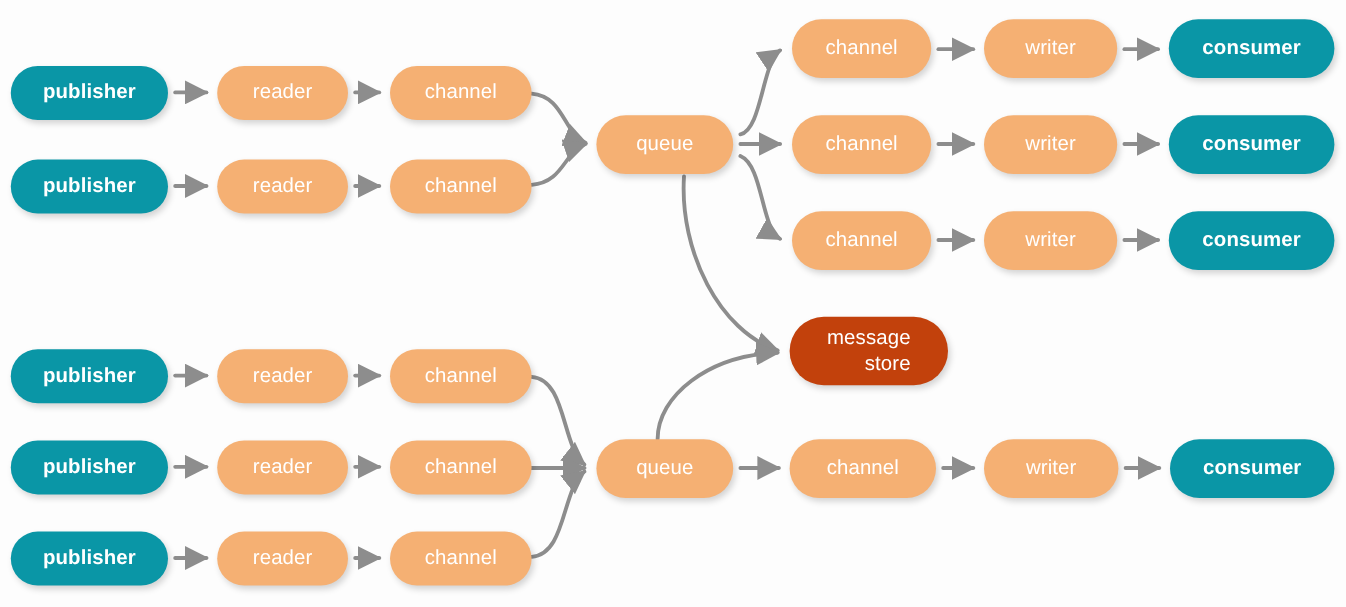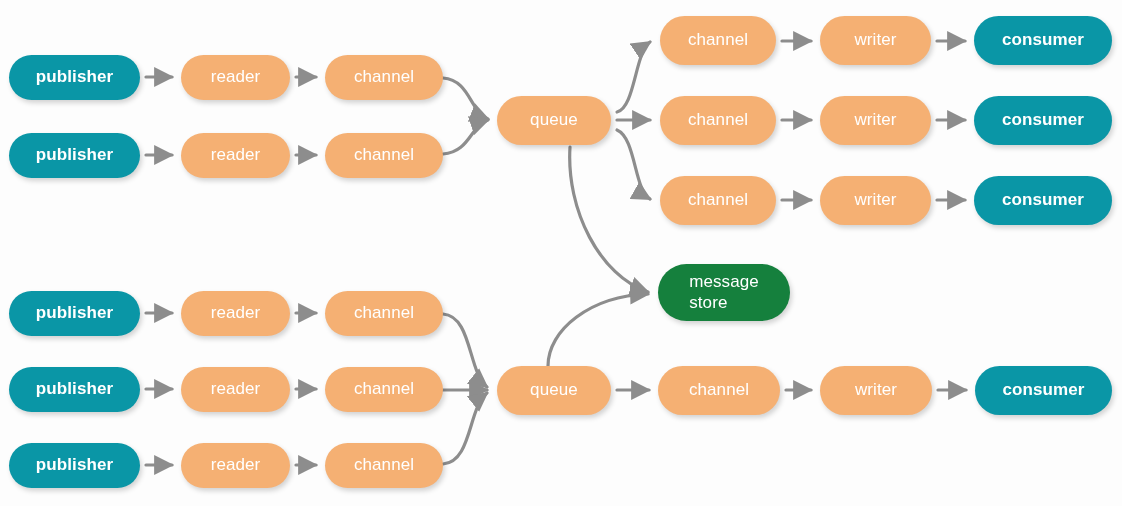--- a/index.html
+++ b/index.html
@@ -25,21 +25,21 @@
     width: 1122px;
     height: 506px;
     pointer-events: none;
   }
   .node {
     position: absolute;
     box-sizing: border-box;
     display: flex;
     align-items: center;
     justify-content: center;
-    text-align: left;
+    text-align: right;
     border-radius: 24px;
     color: #ffffff;
     font-size: 17px;
     line-height: 1.18;
     letter-spacing: 0.1px;
     box-shadow: 2px 3px 5px rgba(0,0,0,0.17);
     white-space: pre-line;
     user-select: none;
   }
   .node.teal   { background: #0a96a6; font-weight: bold; }
@@ -100,21 +100,21 @@
       <div class="node orange" style="left: 497px; top: 96px; width: 114px; height: 49px; border-radius: 24.5px; background: rgb(245, 176, 115); color: rgb(255, 255, 255);">queue</div>
       <div class="node orange" style="left: 660px; top: 16px; width: 116px; height: 49px; border-radius: 24.5px; background: rgb(245, 176, 115); color: rgb(255, 255, 255);">channel</div>
       <div class="node orange" style="left: 820px; top: 16px; width: 111px; height: 49px; border-radius: 24.5px; background: rgb(245, 176, 115); color: rgb(255, 255, 255);">writer</div>
       <div class="node teal" style="left: 974px; top: 16px; width: 138px; height: 49px; border-radius: 24.5px; background: rgb(10, 150, 166); color: rgb(255, 255, 255);">consumer</div>
       <div class="node orange" style="left: 660px; top: 96px; width: 116px; height: 49px; border-radius: 24.5px; background: rgb(245, 176, 115); color: rgb(255, 255, 255);">channel</div>
       <div class="node orange" style="left: 820px; top: 96px; width: 111px; height: 49px; border-radius: 24.5px; background: rgb(245, 176, 115); color: rgb(255, 255, 255);">writer</div>
       <div class="node teal" style="left: 974px; top: 96px; width: 138px; height: 49px; border-radius: 24.5px; background: rgb(10, 150, 166); color: rgb(255, 255, 255);">consumer</div>
       <div class="node orange" style="left: 660px; top: 176px; width: 116px; height: 49px; border-radius: 24.5px; background: rgb(245, 176, 115); color: rgb(255, 255, 255);">channel</div>
       <div class="node orange" style="left: 820px; top: 176px; width: 111px; height: 49px; border-radius: 24.5px; background: rgb(245, 176, 115); color: rgb(255, 255, 255);">writer</div>
       <div class="node teal" style="left: 974px; top: 176px; width: 138px; height: 49px; border-radius: 24.5px; background: rgb(10, 150, 166); color: rgb(255, 255, 255);">consumer</div>
-      <div class="node orange two-line" style="left: 658px; top: 264px; width: 132px; height: 57px; border-radius: 28.5px; background: #15803d; color: rgb(255, 255, 255);">message
+      <div class="node orange two-line" style="left: 658px; top: 264px; width: 132px; height: 57px; border-radius: 28.5px; background: #c2410c; color: rgb(255, 255, 255);">message
 store</div>
       <div class="node teal" style="left: 9px; top: 291px; width: 131px; height: 45px; border-radius: 22.5px; background: rgb(10, 150, 166); color: rgb(255, 255, 255);">publisher</div>
       <div class="node orange" style="left: 181px; top: 291px; width: 109px; height: 45px; border-radius: 22.5px; background: rgb(245, 176, 115); color: rgb(255, 255, 255);">reader</div>
       <div class="node orange" style="left: 325px; top: 291px; width: 118px; height: 45px; border-radius: 22.5px; background: rgb(245, 176, 115); color: rgb(255, 255, 255);">channel</div>
       <div class="node teal" style="left: 9px; top: 367px; width: 131px; height: 45px; border-radius: 22.5px; background: rgb(10, 150, 166); color: rgb(255, 255, 255);">publisher</div>
       <div class="node orange" style="left: 181px; top: 367px; width: 109px; height: 45px; border-radius: 22.5px; background: rgb(245, 176, 115); color: rgb(255, 255, 255);">reader</div>
       <div class="node orange" style="left: 325px; top: 367px; width: 118px; height: 45px; border-radius: 22.5px; background: rgb(245, 176, 115); color: rgb(255, 255, 255);">channel</div>
       <div class="node teal" style="left: 9px; top: 443px; width: 131px; height: 45px; border-radius: 22.5px; background: rgb(10, 150, 166); color: rgb(255, 255, 255);">publisher</div>
       <div class="node orange" style="left: 181px; top: 443px; width: 109px; height: 45px; border-radius: 22.5px; background: rgb(245, 176, 115); color: rgb(255, 255, 255);">reader</div>
       <div class="node orange" style="left: 325px; top: 443px; width: 118px; height: 45px; border-radius: 22.5px; background: rgb(245, 176, 115); color: rgb(255, 255, 255);">channel</div>

